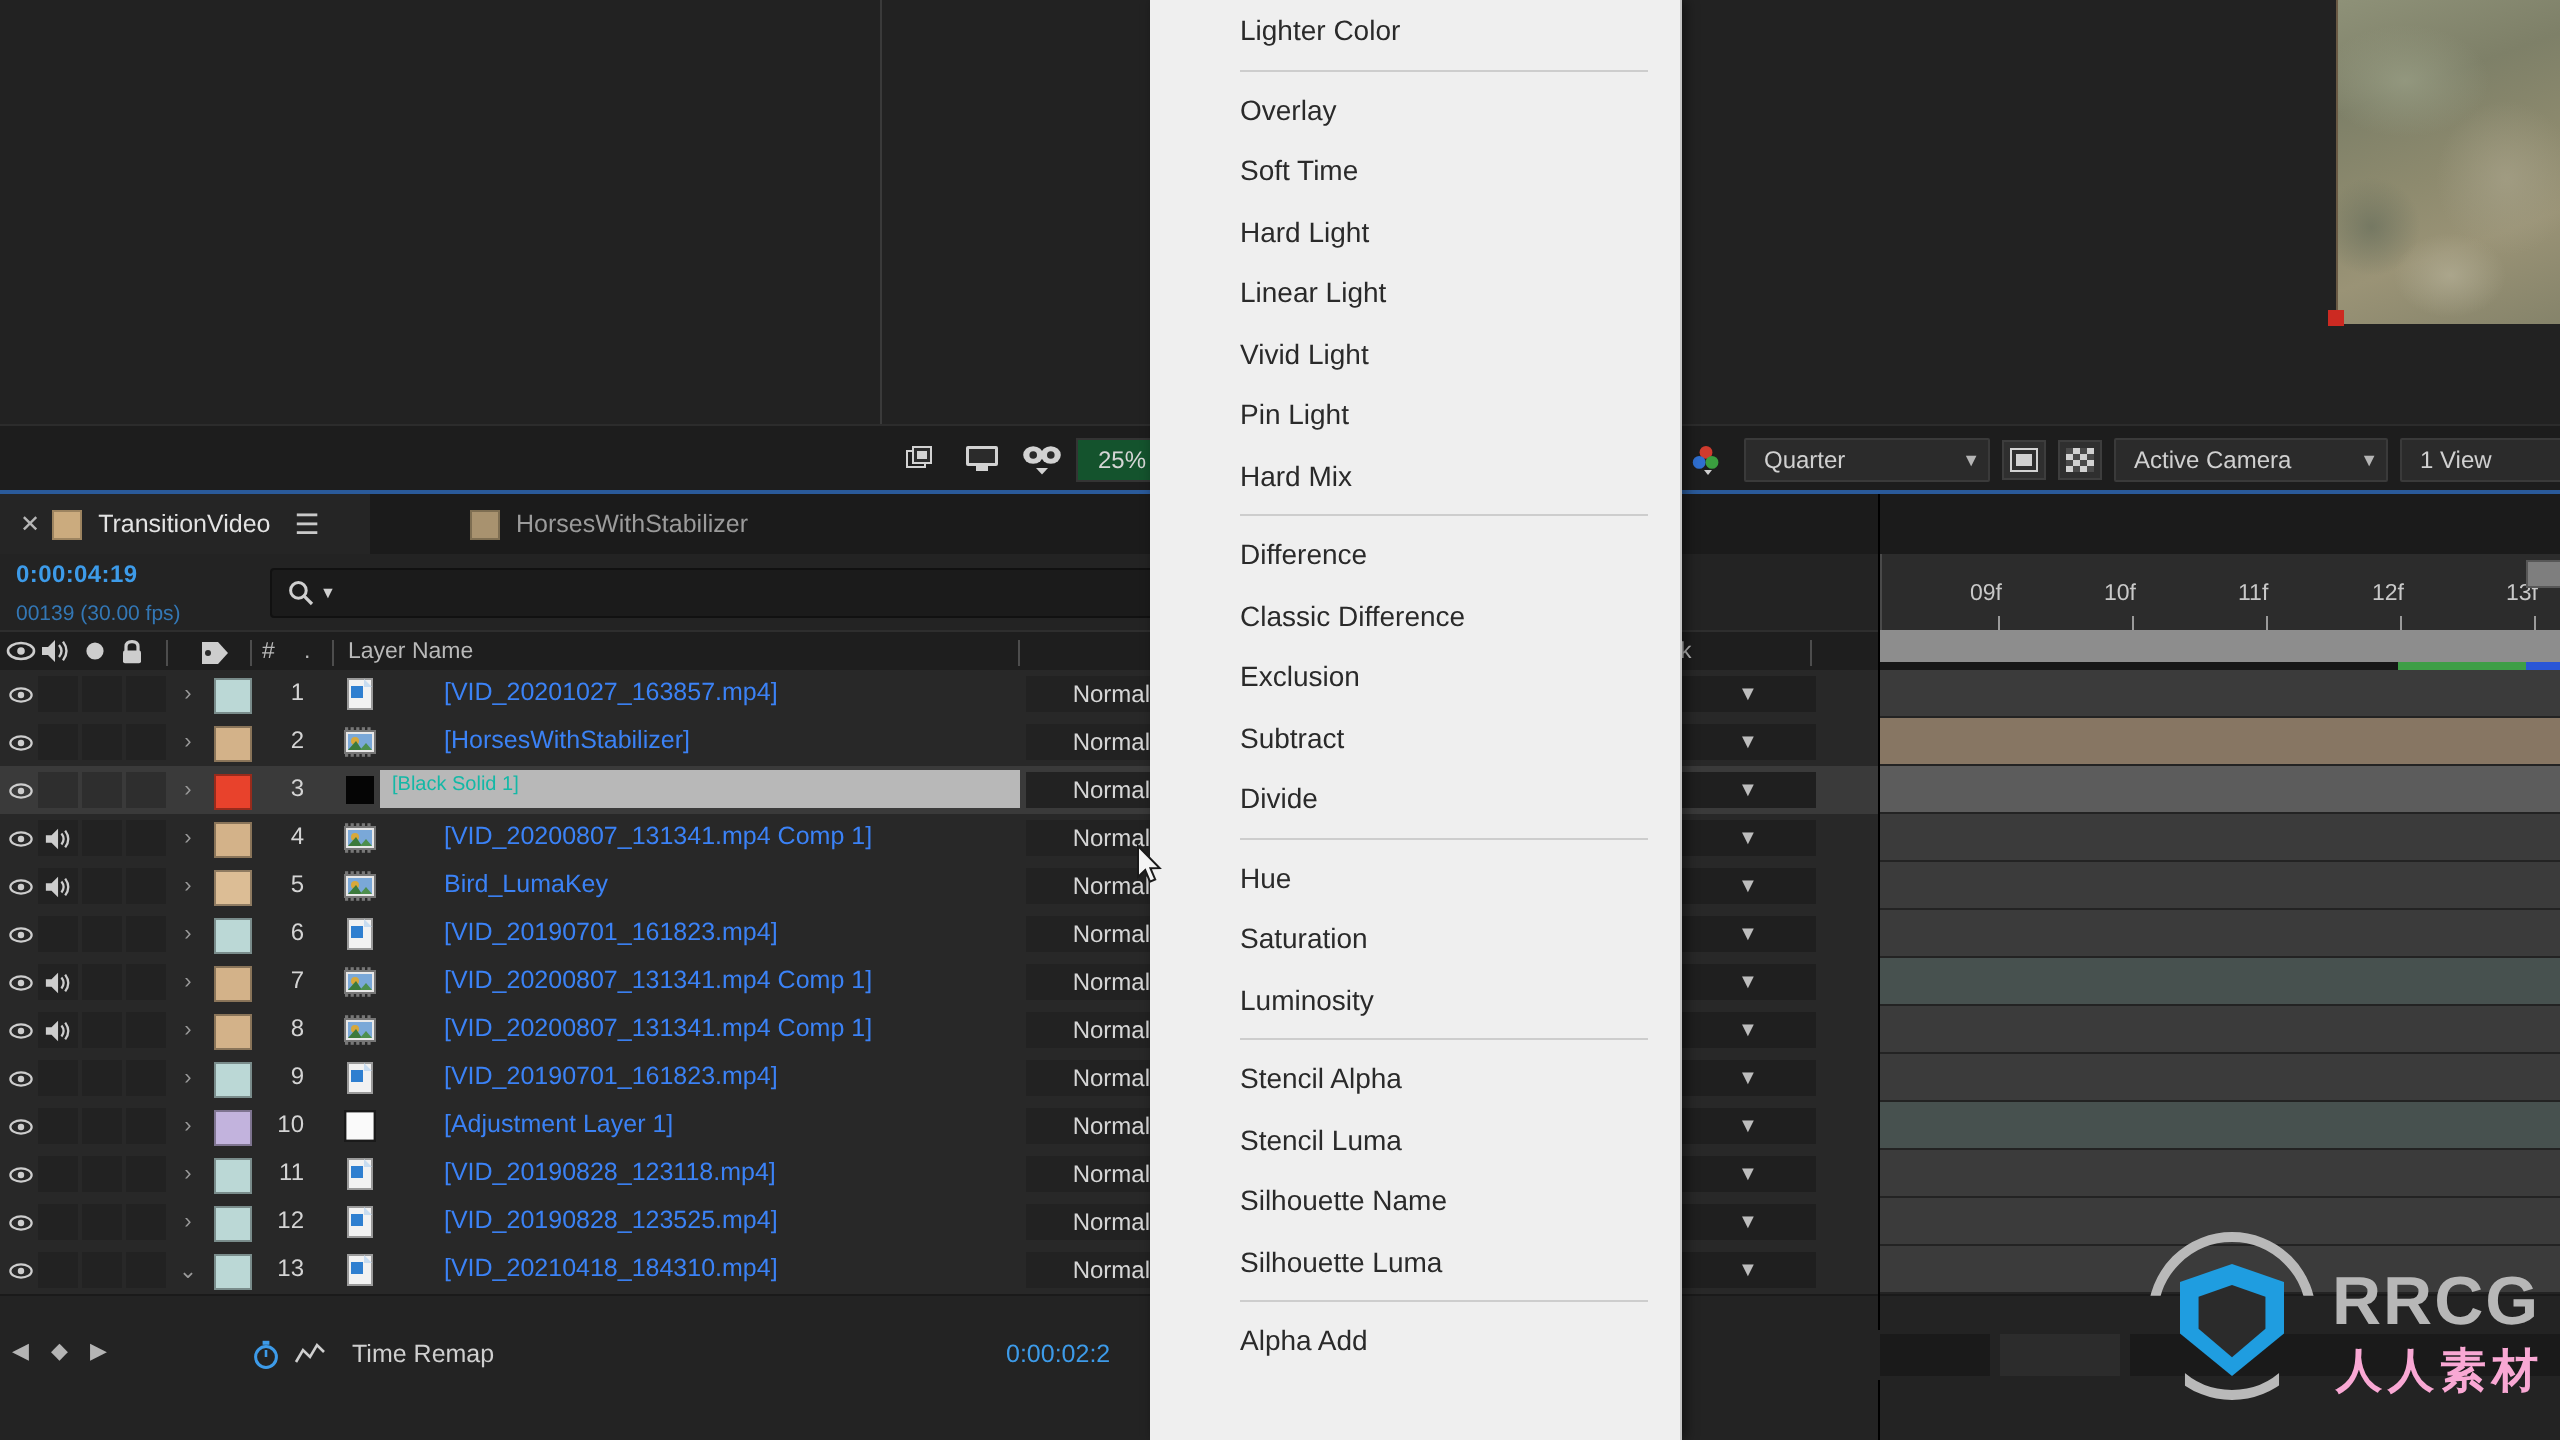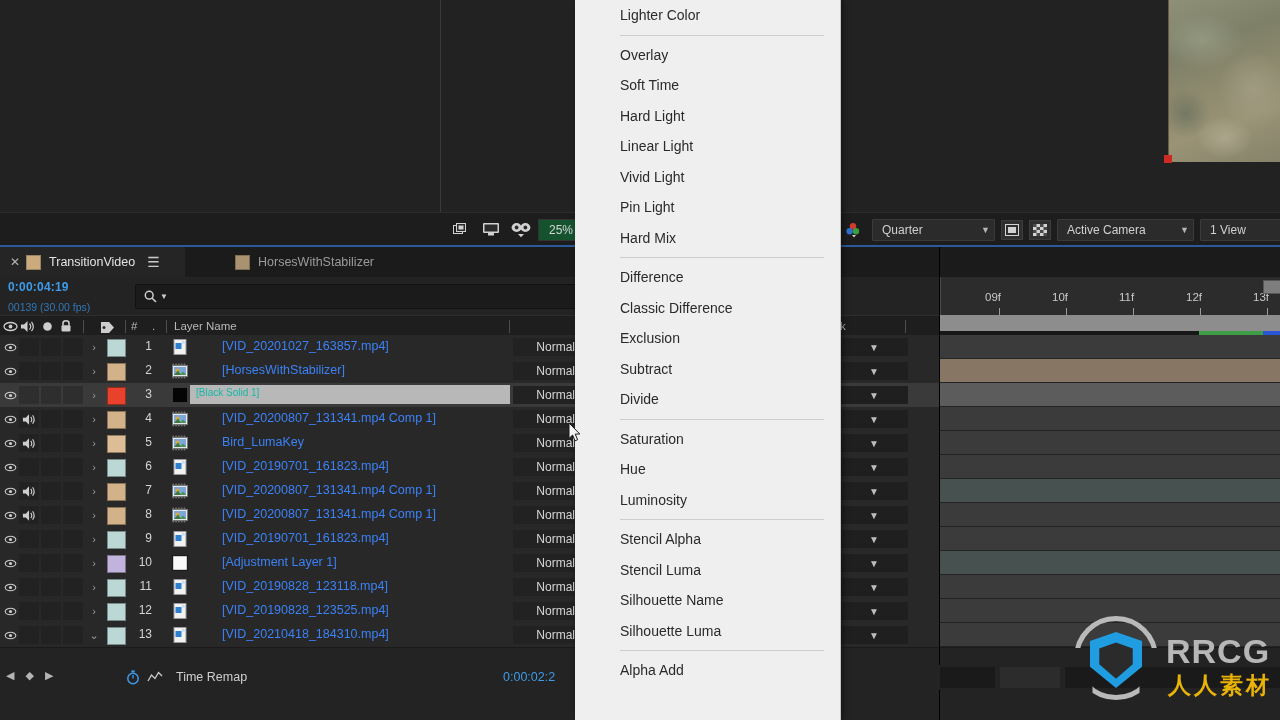--- a/index.html
+++ b/index.html
@@ -130,21 +130,21 @@
   .wm{position:absolute;left:1070px;top:608px;width:210px;height:96px;}
   .wm-ring{position:absolute;left:4px;top:8px;width:84px;height:84px;border-radius:50%;
       border:5px solid #b9b9b9;box-sizing:border-box;
       clip-path:polygon(0 0,100% 0,100% 38%,78% 38%,78% 100%,22% 100%,22% 38%,0 38%);}
   .wm-shield{position:absolute;left:20px;top:24px;width:52px;height:56px;background:#1f9de0;
       clip-path:polygon(50% 0,100% 16%,100% 62%,50% 100%,0 62%,0 16%);}
   .wm-shield-in{position:absolute;left:27px;top:32px;width:38px;height:42px;background:#2b2b2b;
       clip-path:polygon(50% 6%,94% 20%,94% 58%,50% 92%,6% 58%,6% 20%);}
   .wm-rrcg{position:absolute;left:96px;top:24px;font-size:34px;font-weight:bold;color:#b7b7b7;
       letter-spacing:1px;font-family:"Liberation Sans","DejaVu Sans",sans-serif;}
-  .wm-cn{position:absolute;left:98px;top:62px;font-size:23px;font-weight:bold;color:#eab308;
+  .wm-cn{position:absolute;left:98px;top:62px;font-size:23px;font-weight:bold;color:#f9a8d4;
       letter-spacing:3px;font-family:"DejaVu Sans",sans-serif;}
 </style>
 </head>
 <body>
 
 <div id="app">
 
   <div class="viewer-area">
     <div class="viewer-canvas-left"></div>
     <div class="viewer-divider"></div>
@@ -842,22 +842,22 @@
       <div class="mi">Vivid Light</div>
       <div class="mi">Pin Light</div>
       <div class="mi">Hard Mix</div>
       <div class="msep"></div>
       <div class="mi">Difference</div>
       <div class="mi">Classic Difference</div>
       <div class="mi">Exclusion</div>
       <div class="mi">Subtract</div>
       <div class="mi">Divide</div>
       <div class="msep"></div>
+      <div class="mi">Hue</div>
       <div class="mi">Saturation</div>
-      <div class="mi">Hue</div>
       <div class="mi">Luminosity</div>
       <div class="msep"></div>
       <div class="mi">Stencil Alpha</div>
       <div class="mi">Stencil Luma</div>
       <div class="mi">Silhouette Name</div>
       <div class="mi">Silhouette Luma</div>
       <div class="msep"></div>
       <div class="mi">Alpha Add</div>
     </div>
 

